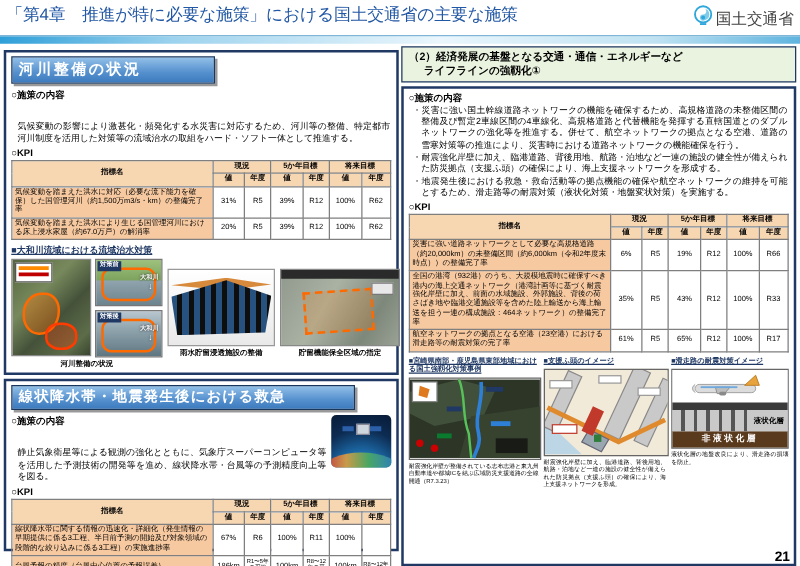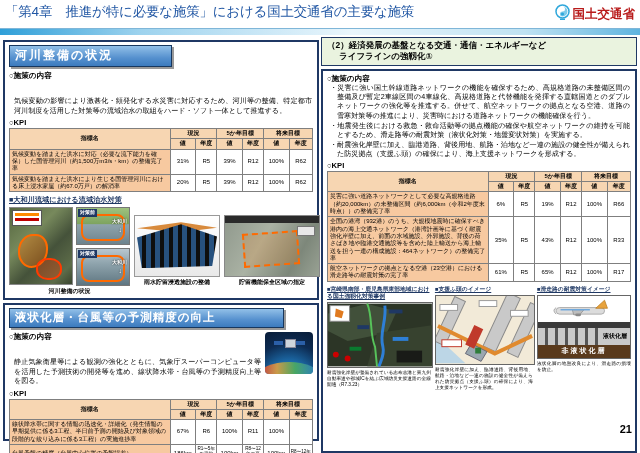--- a/index.html
+++ b/index.html
@@ -2,21 +2,21 @@
 <html><head>
 <meta charset="utf-8">
 <style>
   html,body{margin:0;padding:0}
   body{width:640px;height:453px;position:relative;overflow:hidden;background:#fff;
        font-family:"Liberation Sans","DejaVu Sans",sans-serif;color:#000;}
   .abs{position:absolute}
   
   #titlebar{left:5px;top:3px;font-size:13.5px;font-weight:normal;color:#2157A4;letter-spacing:-0.2px}
   #logo{right:5px;top:4px;display:flex;align-items:center;gap:3px}
-  #logo .t{font-size:12.5px;font-weight:bold;color:#b91c1c}
+  #logo .t{font-size:12.5px;font-weight:normal;color:#404040}
   #gradbar{left:0;right:0;top:28px;height:6px;
     background:linear-gradient(90deg,#2F9FD8 0%,#9ED3EE 22%,#EAF6FC 55%,#BFE2F2 82%,#5FB4DF 100%);
     border-top:1px solid #7fb6d8}
   
   .col{position:absolute;top:37px;width:316px}
   #leftcol{left:3px}
   #rightcol{left:321px}
   .secHdr{border:1.5px solid #1F3864;background:#EAF3DF;font-size:8.5px;font-weight:bold;
           padding:2px 5px;line-height:1.35}
   .panel{border:2px solid #1F3864;background:#fff;margin-top:3px;padding:2px 4px;position:relative}
@@ -85,21 +85,21 @@
   .port{width:100%;height:68px;border:1px solid #666;display:block;background:#f2ead8}
   
   .rw{border:1px solid #666}
   .rwSky{height:26px;background:#fff;display:flex;align-items:center;justify-content:center}
   .rwStrip{height:6px;background:#3a3a3a}
   .rwLiq{height:17px;position:relative;background:#c9c9c9;
     background-image:repeating-linear-gradient(90deg,transparent 0 7px,#555 7px 10px);background-size:70% 100%;background-repeat:no-repeat}
   .rwLiq span{position:absolute;right:2px;top:4px;font-size:6px;font-weight:bold;background:#c9c9c9;padding:0 1px}
   .rwSolid{height:13px;background:#5a3a1c;color:#fff;font-size:7px;font-weight:bold;
     display:flex;align-items:center;justify-content:center;letter-spacing:2px}
-  #pagenum{position:absolute;right:8px;bottom:18px;font-size:11px;font-weight:bold}
+  #pagenum{position:absolute;right:8px;bottom:1px;font-size:11px;font-weight:bold}
 </style>
 </head>
 <body>
 
 <div class="abs" id="titlebar">「第4章　推進が特に必要な施策」における国土交通省の主要な施策</div>
 <div class="abs" id="logo">
   <span>
     <svg width="15" height="17" viewBox="0 0 30 34">
       <circle cx="15" cy="15" r="13" fill="none" stroke="#2FA7DB" stroke-width="3"></circle>
       <path d="M15 5 a10 10 0 0 1 0 20 a5 5 0 0 1 0-10 a5 5 0 0 0 0-10z" fill="#7FCBEA"></path>
@@ -204,21 +204,21 @@
           <span class="bar"></span>
           <span class="dash"></span>
           <span class="wb"></span>
         </div>
         <div class="imgcap">貯留機能保全区域の指定</div>
       </div>
     </div>
   </div>
 
   <div class="panel" style="height:130px">
-    <div class="blueTitle" style="width:262px;font-size:11.5px;letter-spacing:1px">液状化層・台風等の予測精度の向上</div>
+    <div class="blueTitle" style="width:262px;font-size:11.5px;letter-spacing:1px">線状降水帯・地震発生後における救急</div>
     <div class="sat">
       <span class="e1"></span>
       <span class="body"></span>
       <span class="pl p1"></span>
       <span class="pl p2"></span>
     </div>
     <div class="lbl">○施策の内容</div>
     <div class="para">静止気象衛星等による観測の強化とともに、気象庁スーパーコンピュータ等を活用した予測技術の開発等を進め、線状降水帯・台風等の予測精度向上等を図る。</div>
     <div class="lbl" style="clear:none">○KPI</div>
     <table class="kpi">
@@ -272,22 +272,22 @@
 
 <div class="col" id="rightcol">
   <div class="secHdr">
     <div>（2）経済発展の基盤となる交通・通信・エネルギーなど</div>
     <div style="padding-left:12px">ライフラインの強靱化①</div>
   </div>
 
   <div class="panel" style="height:376px">
     <div class="lbl">○施策の内容</div>
     <div class="bullet">・災害に強い国土幹線道路ネットワークの機能を確保するため、高規格道路の未整備区間の整備及び暫定2車線区間の4車線化、高規格道路と代替機能を発揮する直轄国道とのダブルネットワークの強化等を推進する。併せて、航空ネットワークの拠点となる空港、道路の雪寒対策等の推進により、災害時における道路ネットワークの機能確保を行う。</div>
+    <div class="bullet">・耐震強化岸壁に加え、臨港道路、背後用地、航路・泊地など一連の施設の健全性が備えられた防災拠点（支援ふ頭）の確保により、海上支援ネットワークを形成する。</div>
     <div class="bullet">・地震発生後における救急・救命活動等の拠点機能の確保や航空ネットワークの維持を可能とするため、滑走路等の耐震対策（液状化対策・地盤変状対策）を実施する。</div>
-    <div class="bullet">・耐震強化岸壁に加え、臨港道路、背後用地、航路・泊地など一連の施設の健全性が備えられた防災拠点（支援ふ頭）の確保により、海上支援ネットワークを形成する。</div>
     <div class="lbl">○KPI</div>
     <table class="kpi">
       <colgroup>
           <col style="width:158px">
           <col style="width:25px">
           <col style="width:21px">
           <col style="width:25px">
           <col style="width:21px">
           <col style="width:25px">
           <col style="width:23px">

